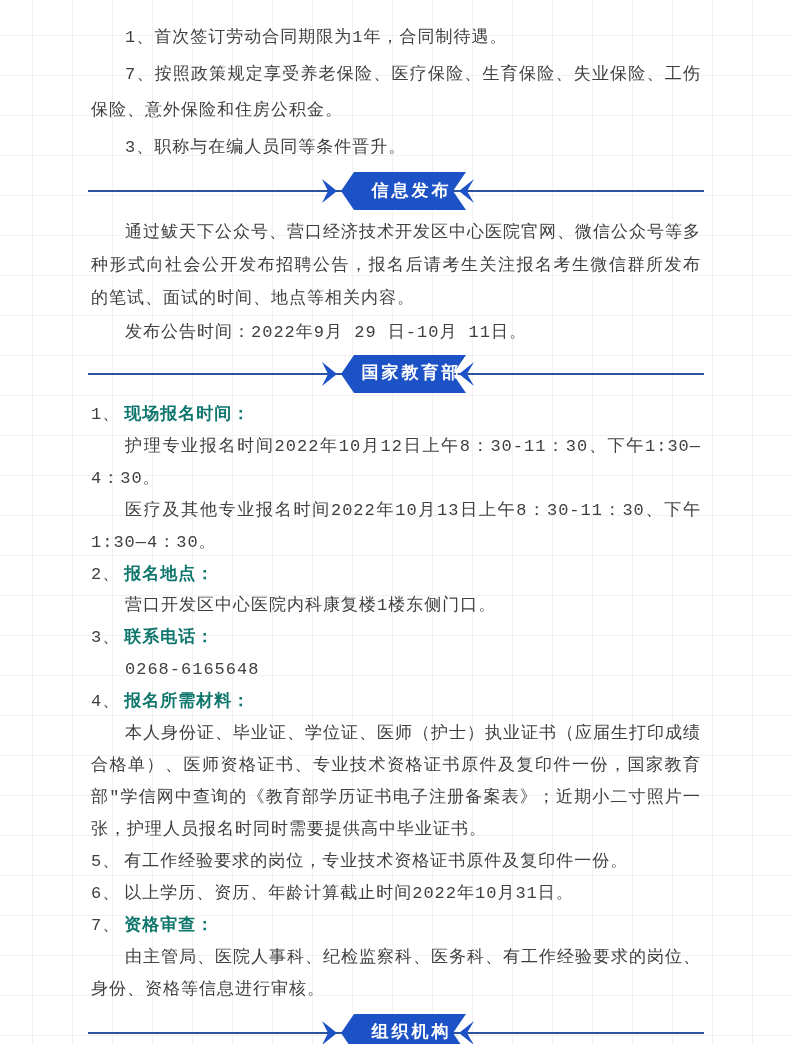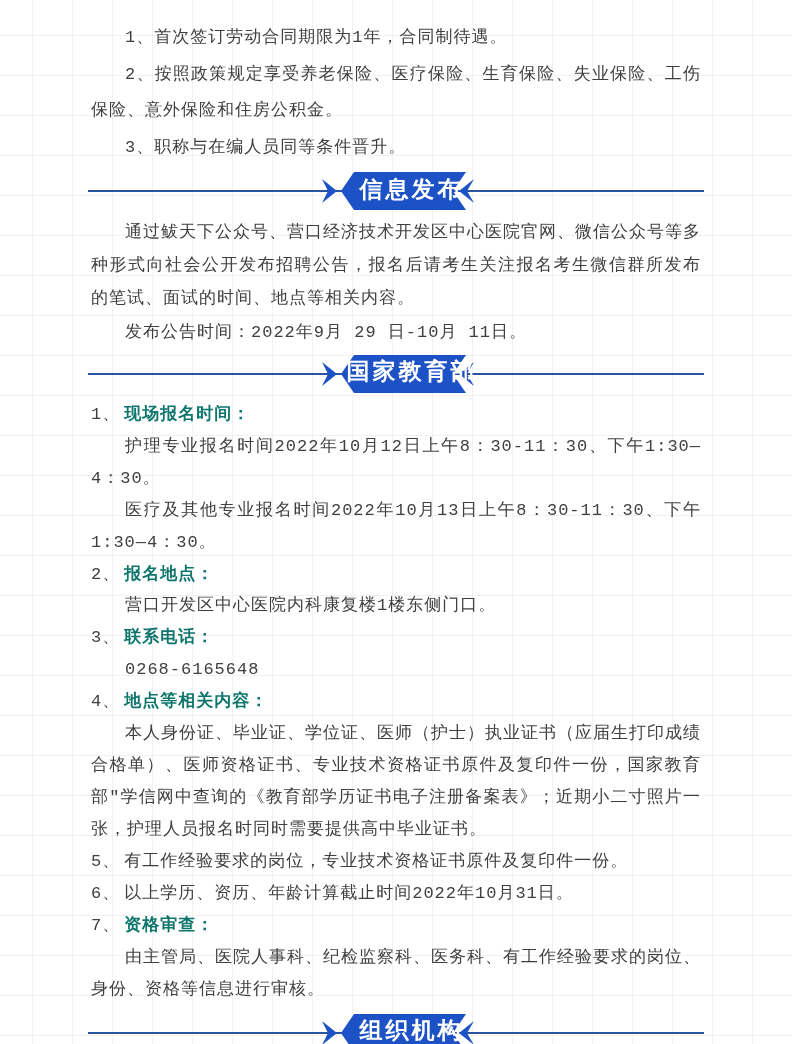--- a/index.html
+++ b/index.html
@@ -28,31 +28,31 @@
   
   .ribbon-row{position:relative;height:38px;margin:6px 0;}
   .ribbon-row.last{margin-top:8px;margin-bottom:0;}
   .hline{position:absolute;left:-3px;right:-3px;top:18px;height:2px;background:#2b539e;}
   .ribbon{position:relative;width:156px;height:38px;margin:0 auto;}
   .ribbon-svg{position:absolute;left:0;top:0;width:156px;height:38px;display:block;}
   .ribbon-svg polygon{fill:#1d52c6;}
   .ribbon-label{
     position:absolute;left:36px;top:0;width:112px;height:38px;
     display:flex;align-items:center;justify-content:center;
-    color:#ffffff;font-weight:bold;font-size:23px;letter-spacing:3px;
+    color:#ffffff;font-weight:bold;font-size:17px;letter-spacing:3px;
     text-indent:3px;white-space:nowrap;
   }
 </style>
 </head>
 <body>
 
 <div class="content">
 
   <p class="intro ind">1、首次签订劳动合同期限为1年，合同制待遇。</p>
-  <p class="intro ind">2、按照政策规定享受养老保险、医疗保险、生育保险、失业保险、工伤保险、意外保险和住房公积金。</p>
+  <p class="intro ind">7、按照政策规定享受养老保险、医疗保险、生育保险、失业保险、工伤保险、意外保险和住房公积金。</p>
   <p class="intro ind">3、职称与在编人员同等条件晋升。</p>
 
   <div class="ribbon-row">
     <div class="hline"></div>
     <div class="ribbon">
       <svg class="ribbon-svg" viewBox="0 0 156 38" aria-hidden="true">
         <polygon points="4,7 19,19 4,31 10,19"></polygon>
         <polygon points="36,0 148,0 135,19 148,38 36,38 23,19"></polygon>
         <polygon points="156,7 141,19 156,31 149,19"></polygon>
       </svg>
@@ -79,21 +79,21 @@
     <p class="item"><span class="num">1、</span><span class="bt">现场报名时间：</span></p>
     <p class="ind">护理专业报名时间2022年10月12日上午8：30-11：30、下午1:30—4：30。</p>
     <p class="ind">医疗及其他专业报名时间2022年10月13日上午8：30-11：30、下午1:30—4：30。</p>
 
     <p class="item"><span class="num">2、</span><span class="bt">报名地点：</span></p>
     <p class="ind">营口开发区中心医院内科康复楼1楼东侧门口。</p>
 
     <p class="item"><span class="num">3、</span><span class="bt">联系电话：</span></p>
     <p class="ind">0268-6165648</p>
 
-    <p class="item"><span class="num">4、</span><span class="bt">地点等相关内容：</span></p>
+    <p class="item"><span class="num">4、</span><span class="bt">报名所需材料：</span></p>
     <p class="ind">本人身份证、毕业证、学位证、医师（护士）执业证书（应届生打印成绩合格单）、医师资格证书、专业技术资格证书原件及复印件一份，国家教育部"学信网中查询的《教育部学历证书电子注册备案表》；近期小二寸照片一张，护理人员报名时同时需要提供高中毕业证书。</p>
 
     <p class="item"><span class="num">5、</span><span>有工作经验要求的岗位，专业技术资格证书原件及复印件一份。</span></p>
     <p class="item"><span class="num">6、</span><span>以上学历、资历、年龄计算截止时间2022年10月31日。</span></p>
 
     <p class="item"><span class="num">7、</span><span class="bt">资格审查：</span></p>
     <p class="ind">由主管局、医院人事科、纪检监察科、医务科、有工作经验要求的岗位、身份、资格等信息进行审核。</p>
   </div>
 
   <div class="ribbon-row last">

